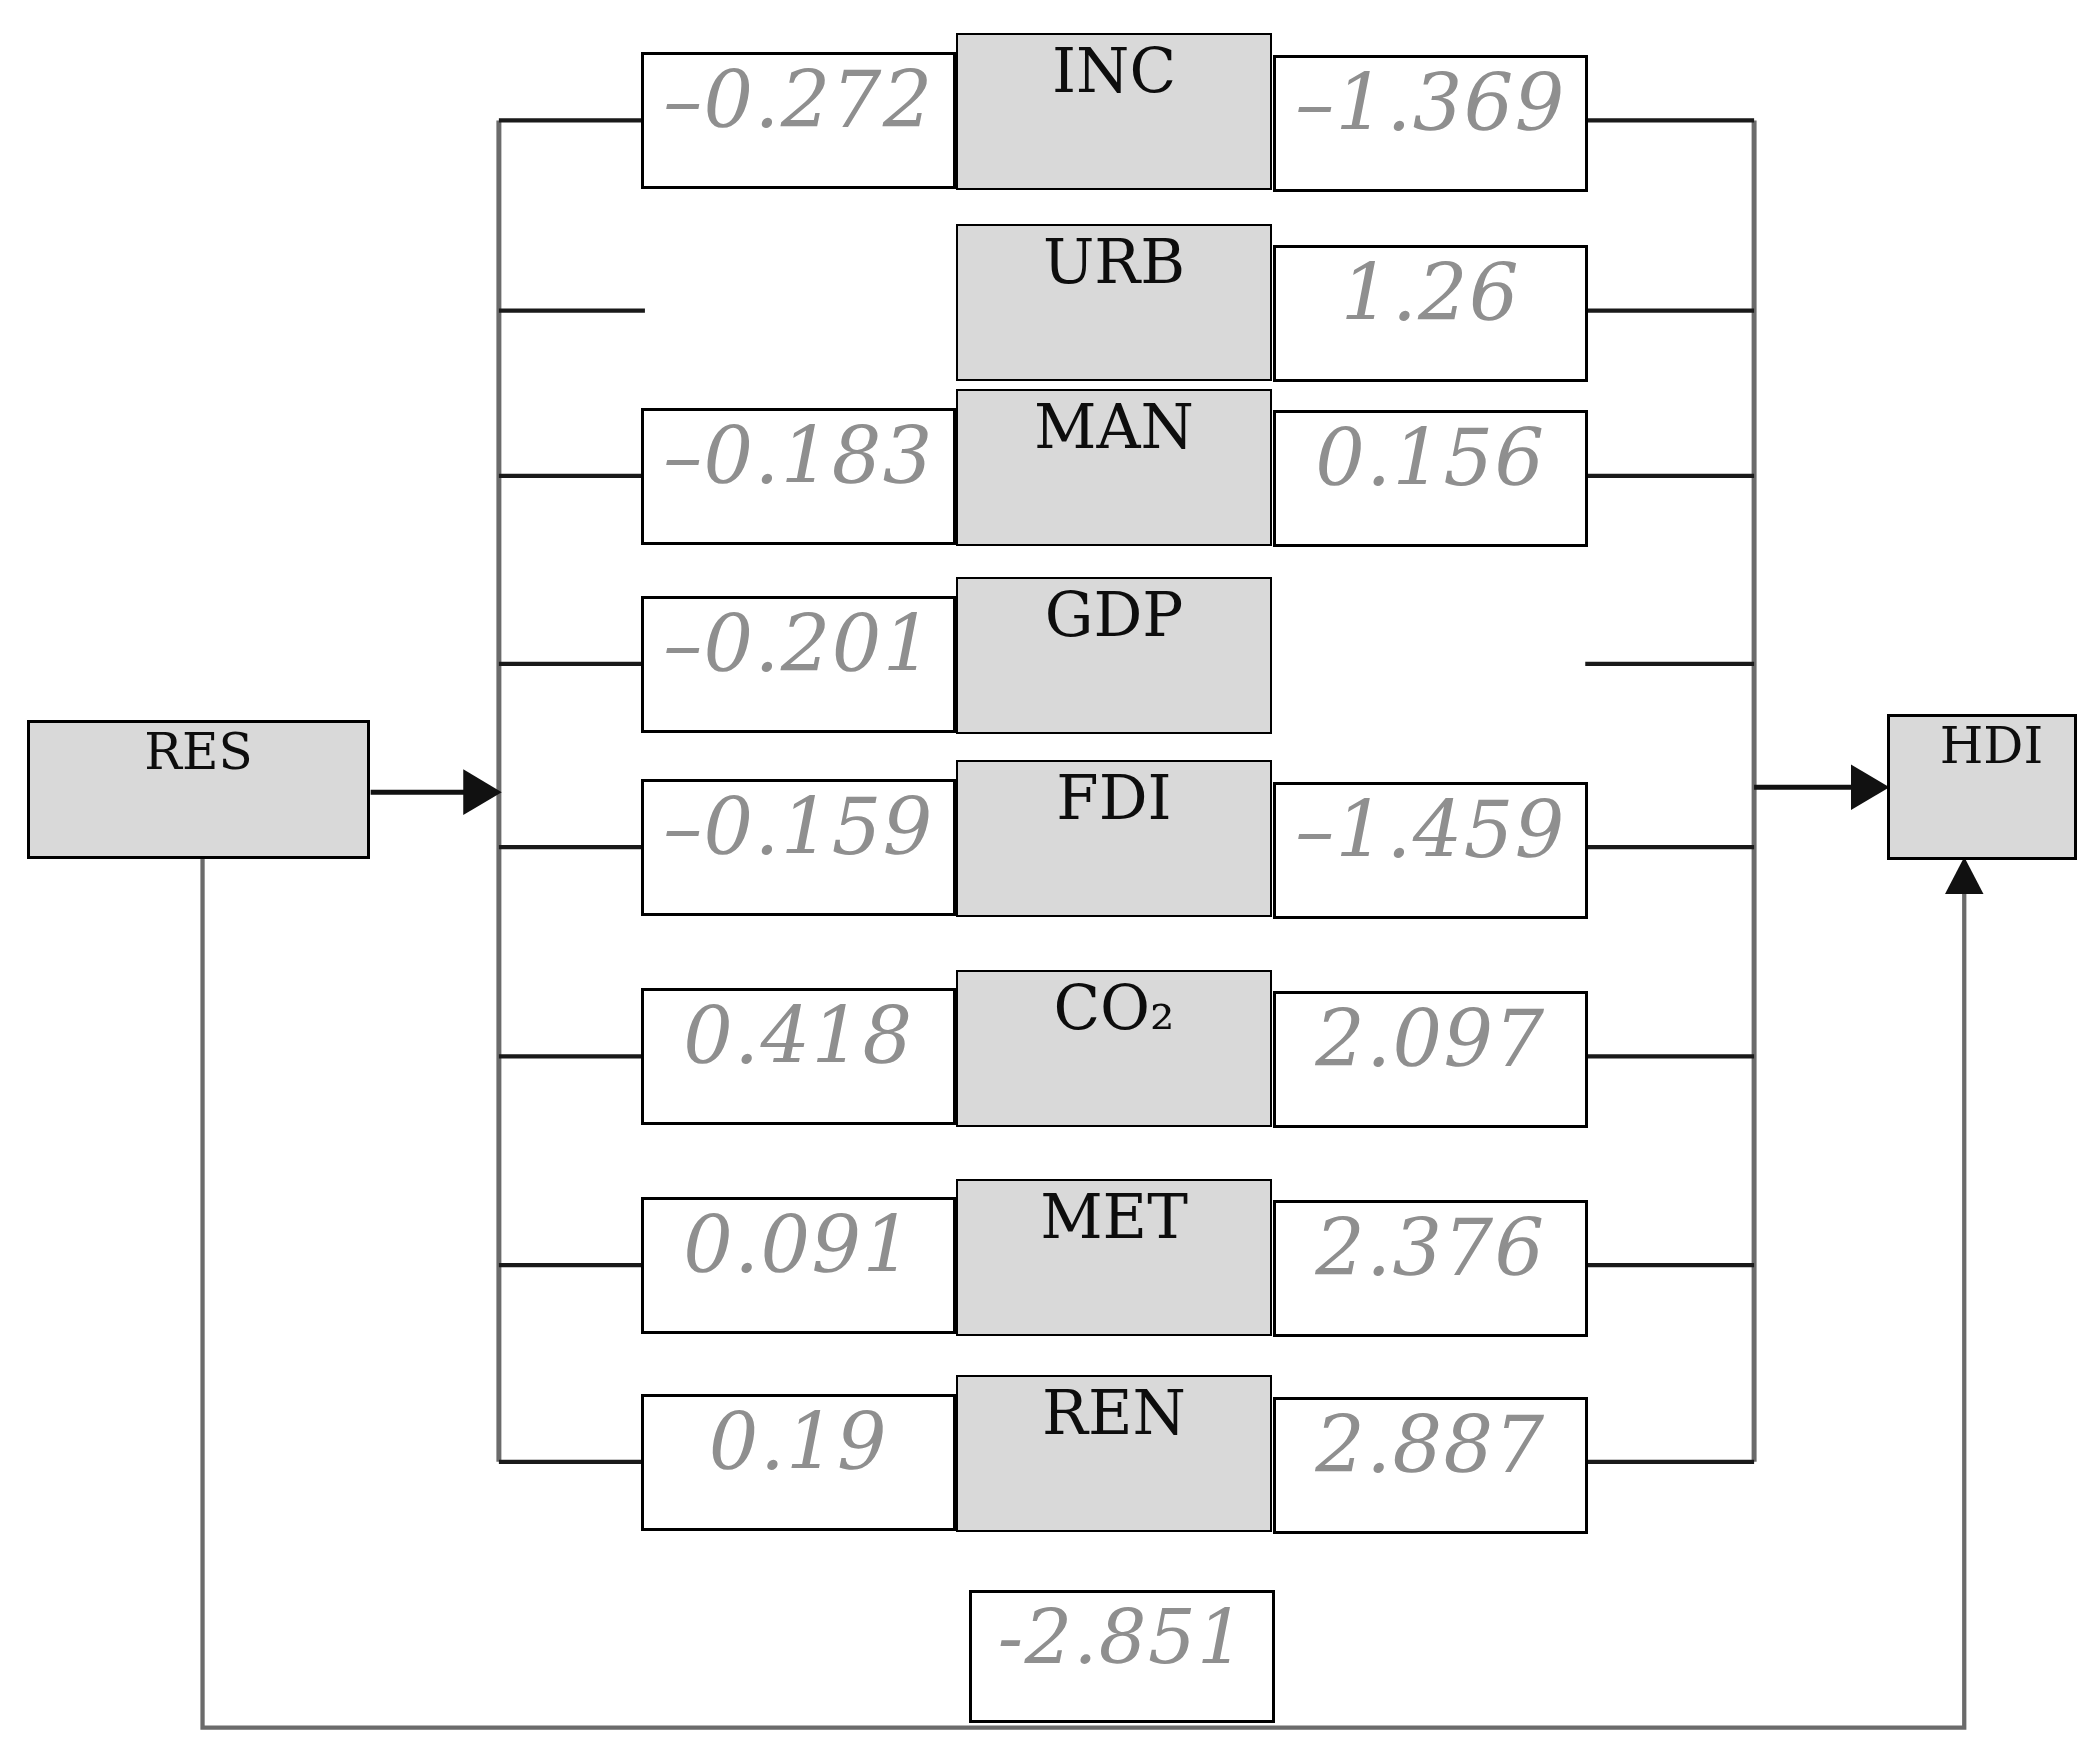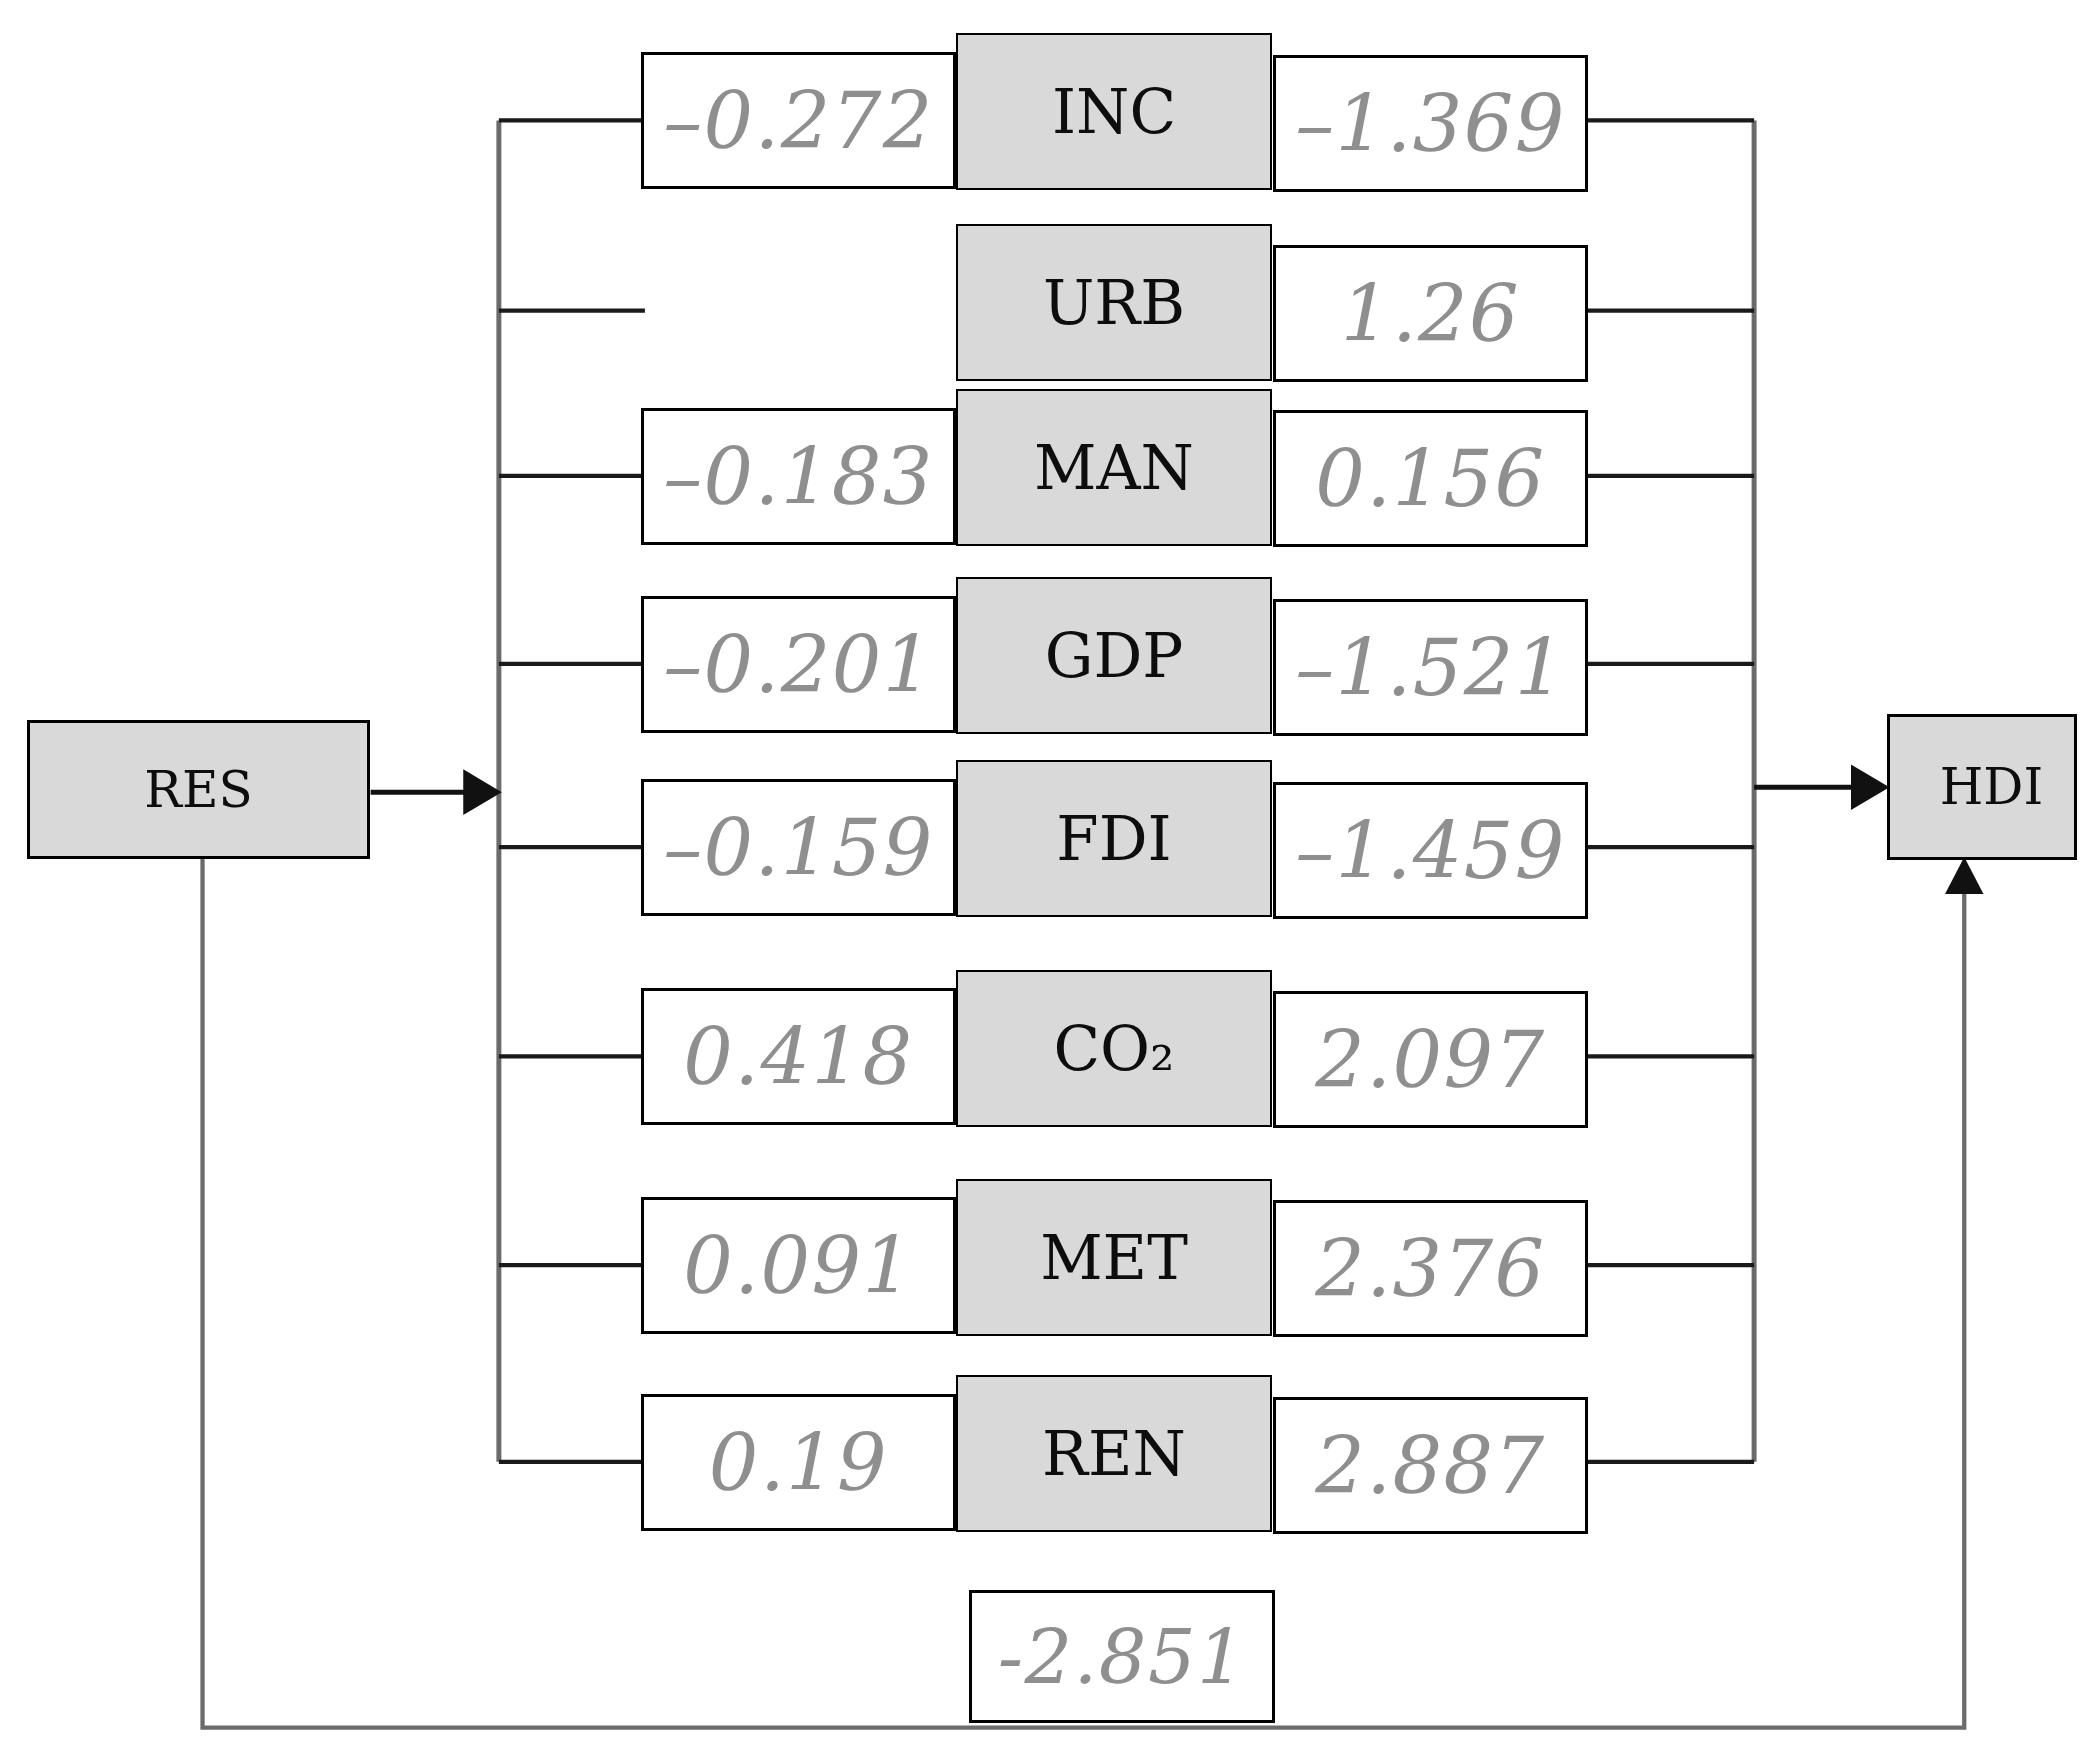--- a/index.html
+++ b/index.html
@@ -6,21 +6,21 @@
   .canvas{
     position:relative;
     width:2087px;height:1761px;
     background:#ffffff;
     font-family:"DejaVu Serif","Liberation Serif",serif;
     overflow:hidden;
   }
   .wires{position:absolute;left:0;top:0;width:2087px;height:1761px;}
   .box{
     position:absolute;
-    display:flex;align-items:center;justify-content:center;
+    display:flex;align-items:flex-start;justify-content:center;
     box-sizing:border-box;
     background:#ffffff;
   }
   .endbox{
     background:#d9d9d9;
     border:3.6px solid #000000;
     color:#0d0d0d;
     font-size:50px;
   }
   .mbox{
@@ -120,23 +120,20 @@
   <div class="box vbox vr rb2">
     <span>0.156</span>
   </div>
 
   <div class="box vbox vl lb3">
     <span>–0.201</span>
   </div>
   <div class="box mbox mb3">
     <span>GDP</span>
   </div>
-  <div class="box vbox vr rb3">
-    <span>–1.521</span>
-  </div>
 
   <div class="box vbox vl lb4">
     <span>–0.159</span>
   </div>
   <div class="box mbox mb4">
     <span>FDI</span>
   </div>
   <div class="box vbox vr rb4">
     <span>–1.459</span>
   </div>

